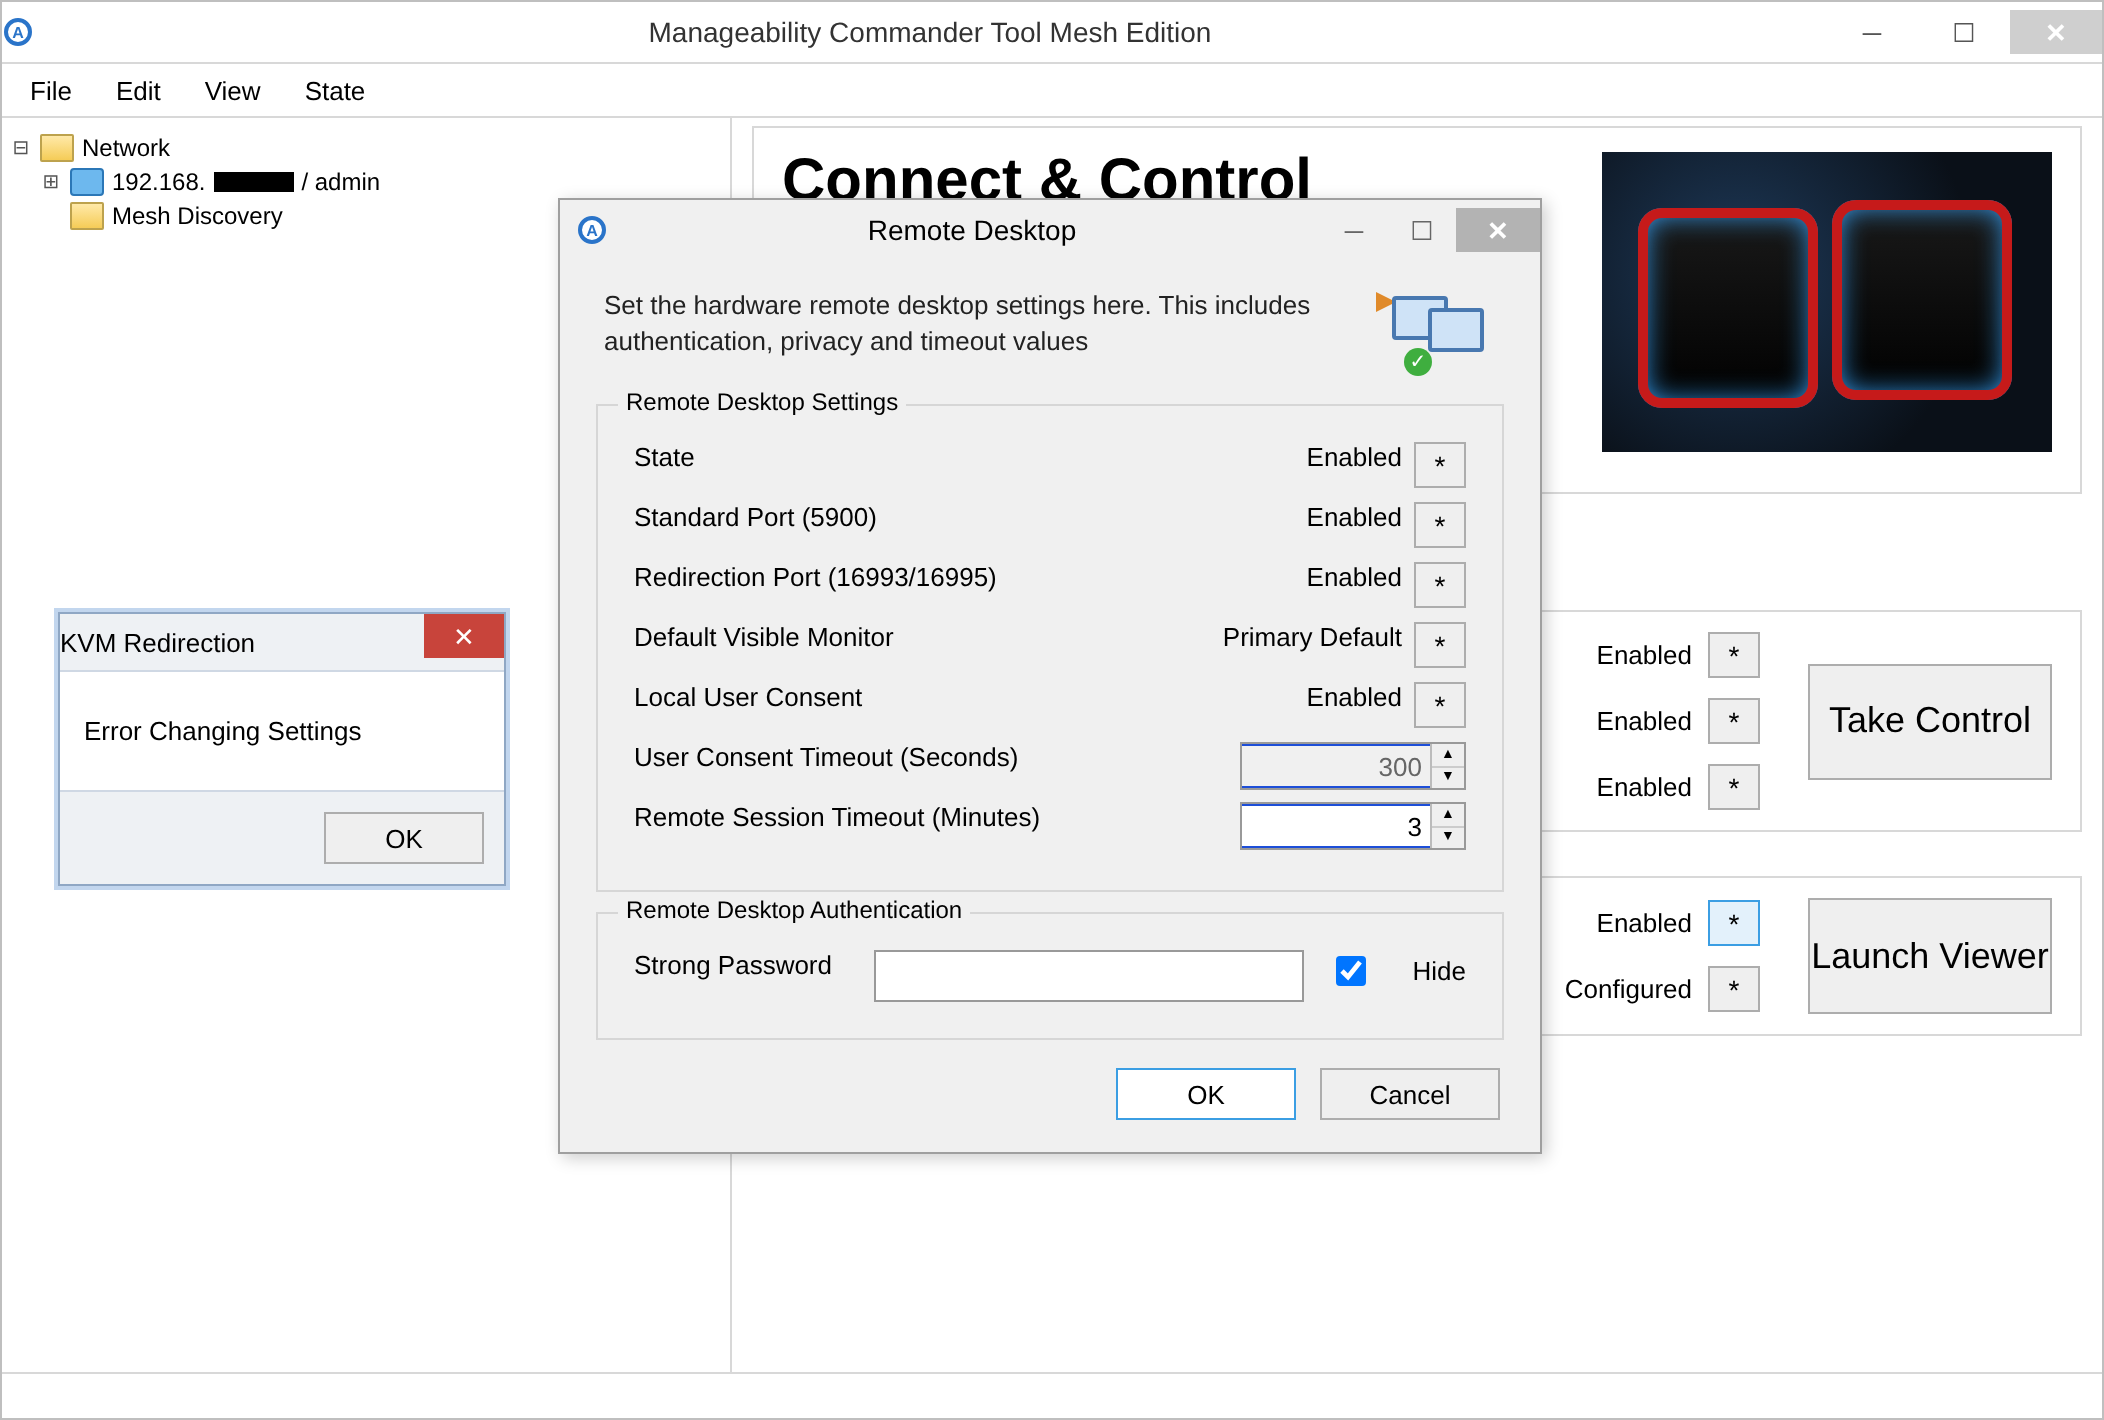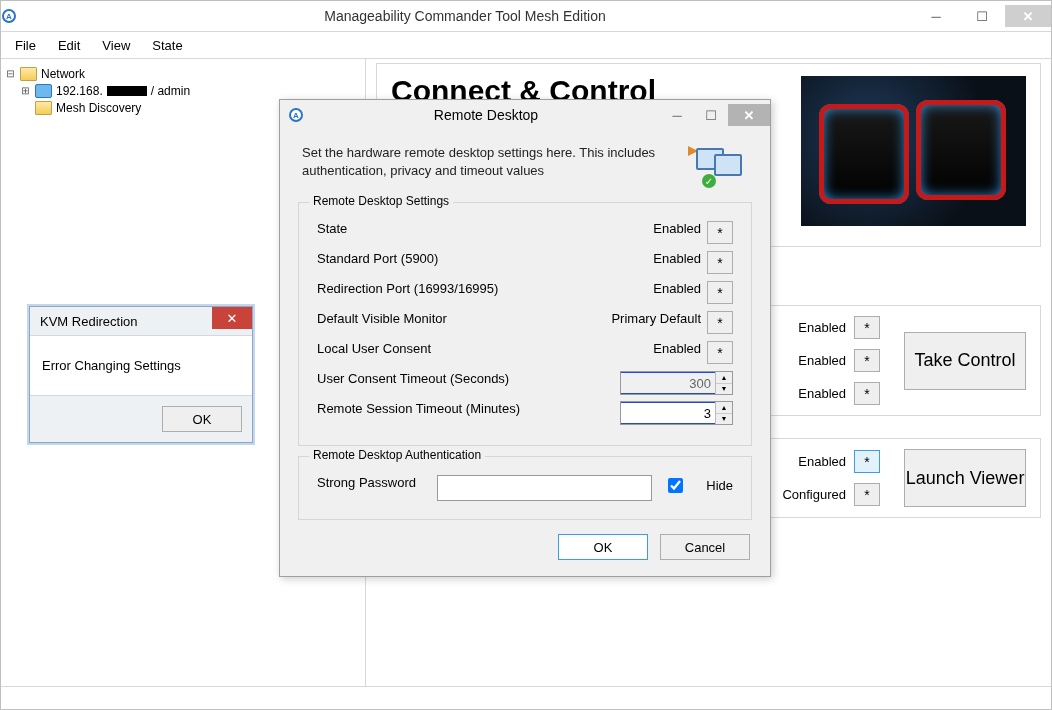--- a/index.html
+++ b/index.html
@@ -30,21 +30,21 @@
 .panel .rows{flex:1;display:flex;flex-direction:column;gap:10px;align-items:flex-end}
 .panel .row{display:flex;align-items:center;gap:8px}
 .panel .row .val{min-width:70px;text-align:right;font-size:13px}
 .starbtn{width:24px;height:21px;border:1px solid #adadad;background:#efefef;display:flex;align-items:center;justify-content:center;font-size:14px;line-height:1}
 .starbtn.sel{border-color:#3b9ee3;background:#e3f1fb}
 .bigbtn{width:120px;height:56px;border:1px solid #adadad;background:#efefef;display:flex;align-items:center;justify-content:center;font-size:18px}
 .statusbar{height:22px;border-top:1px solid #d8d8d8;background:#fff;font-size:12px;color:#444;padding:0 8px;display:flex;align-items:center;position:absolute;bottom:0;left:0;right:0}
 
 
 .dlg-error{position:absolute;left:28px;top:305px;width:222px;background:#eef1f4;border:1px solid #8fa7c4;box-shadow:0 0 0 2px #c2d6ee}
-.dlg-error .hdr{height:28px;background:#eef1f4;display:flex;align-items:center;padding-left:10px;font-size:13px}
+.dlg-error .hdr{height:28px;background:#eef1f4;display:flex;align-items:center;padding-left:0;font-size:13px}
 .dlg-error .hdr .x{margin-left:auto;width:40px;height:22px;background:#c8443b;color:#fff;display:flex;align-items:center;justify-content:center;font-size:13px;margin-top:-6px}
 .dlg-error .body{background:#fff;padding:22px 12px;font-size:13px;border-top:1px solid #cfd8e4;border-bottom:1px solid #cfd8e4}
 .dlg-error .ftr{padding:10px;display:flex;justify-content:flex-end}
 .btn{min-width:78px;height:24px;border:1px solid #adadad;background:#efefef;display:flex;align-items:center;justify-content:center;font-size:13px}
 .btn.primary{border-color:#3b9ee3;background:#fff}
 
 
 .dlg-rd{position:absolute;left:278px;top:98px;width:490px;background:#f0f0f0;border:1px solid #9f9f9f;box-shadow:2px 2px 8px rgba(0,0,0,.2)}
 .dlg-rd .hdr{height:30px;display:flex;align-items:center;background:#f0f0f0}
 .dlg-rd .hdr .icon{width:16px;height:16px;margin:0 8px}

